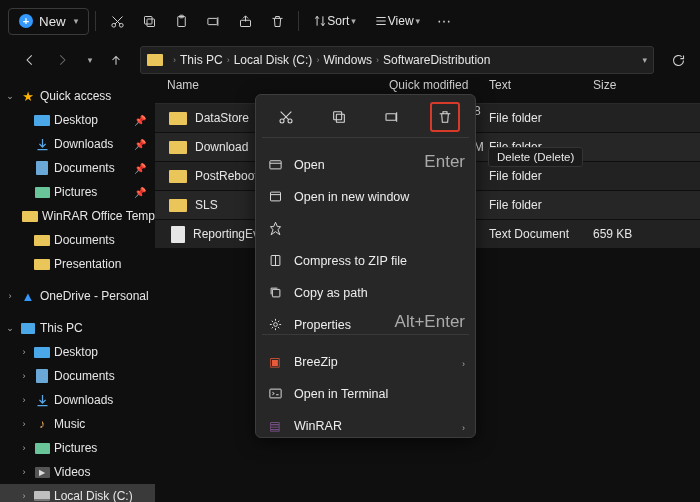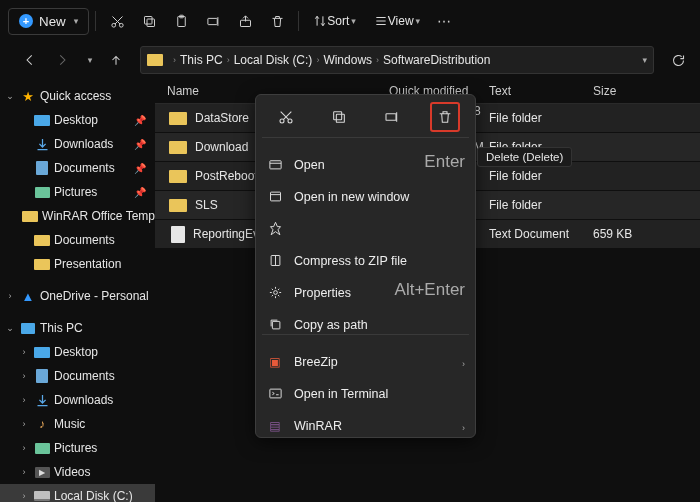--- a/index.html
+++ b/index.html
@@ -34,31 +34,31 @@
 .deskico{width:16px;height:11px;background:#4aa8e8;border-radius:1px}
 .docico{width:12px;height:14px;background:#6aa8d8;border-radius:1px}
 .diskico{width:16px;height:10px;background:#bfbfbf;border-radius:1px;border-bottom:2px solid #777}
 .cloudico{color:#3399ff;font-size:13px}
 .pcico{width:14px;height:11px;background:#4aa8e8;border-radius:1px}
 .musico{color:#e8a85a;font-size:12px}
 .picico{width:15px;height:11px;background:#6ac49a;border-radius:1px}
 .vidico{width:15px;height:11px;background:#555;border-radius:1px;display:flex;align-items:center;justify-content:center;color:#ddd;font-size:8px}
 .pin{color:#888;font-size:10px;margin-left:auto;margin-right:8px}
 .content{flex:1;position:relative}
-.cols{display:flex;height:26px;border-bottom:1px solid #2a2a2a;align-items:center;color:#cfcfcf}
+.cols{display:flex;height:26px;border-bottom:1px solid #2a2a2a;align-items:flex-start;color:#cfcfcf}
 .c1{width:234px;padding-left:12px}
 .c2{width:100px}
 .c3{width:104px}
 .c4{flex:1}
 .row{display:flex;height:28px;align-items:center;background:#222;margin-bottom:1px}
 .row.light{background:#262626}
 .row .c1{display:flex;align-items:center;gap:8px}
 .row .fico{width:18px;height:13px;background:#eac55a;border-radius:1px;margin-left:2px}
 .row .dico{width:14px;height:17px;background:#e6e6e6;border-radius:1px;margin-left:4px}
-.tooltip{position:absolute;background:#1b1b1b;border:1px solid #333;border-radius:3px;padding:3px 8px;color:#e6e6e6;font-size:11.5px;left:322px;top:69px;z-index:30}
+.tooltip{position:absolute;background:#1b1b1b;border:1px solid #333;border-radius:3px;padding:3px 8px;color:#e6e6e6;font-size:11.5px;left:333px;top:69px;z-index:30}
 .ctxmenu{position:absolute;left:255px;top:94px;width:221px;background:#272727;border:1px solid #3d3d3d;border-radius:6px;z-index:20;box-shadow:0 4px 18px rgba(0,0,0,.6);padding:4px 0}
 .ctxicons{display:flex;height:36px;align-items:center;justify-content:space-around;padding:0 4px}
 .ctxi{width:30px;height:30px;display:flex;align-items:center;justify-content:center;color:#d8d8d8;cursor:pointer;border-radius:3px}
 .ctxi.boxed{border:2px solid #d83a2a}
 .ctxsep{height:1px;background:#3a3a3a;margin:2px 6px}
 .ctxrow{display:flex;align-items:flex-end;height:32px;padding:0 10px;cursor:pointer;gap:10px}
 .ctxrow .ci{width:18px;display:flex;align-items:center;justify-content:center;color:#d8d8d8}
 .ctxrow .ct{flex:1;color:#eee;font-size:12.5px}
 .ctxrow .ck{color:#aaa;font-size:17px}
 .ctxrow .ar{color:#aaa;font-size:9px}
@@ -416,35 +416,35 @@
         <svg width="15" height="15" viewBox="0 0 24 24" fill="none" stroke="currentColor" stroke-width="1.6">
           <rect x="5" y="4" width="14" height="16" rx="1"></rect>
           <path d="M12 4v16"></path>
         </svg>
       </span>
       <span class="ct">Compress to ZIP file</span>
     </div>
   <div class="ctxrow">
       <span class="ci">
         <svg width="15" height="15" viewBox="0 0 24 24" fill="none" stroke="currentColor" stroke-width="1.6">
+          <rect x="7" y="7" width="12" height="12" rx="1"></rect>
+          <path d="M5 15V5h10"></path>
+        </svg>
+      </span>
+      <span class="ct">Copy as path</span>
+    </div>
+  <div class="ctxrow">
+      <span class="ci">
+        <svg width="15" height="15" viewBox="0 0 24 24" fill="none" stroke="currentColor" stroke-width="1.6">
           <circle cx="12" cy="12" r="3"></circle>
           <path d="M12 3v3M12 18v3M3 12h3M18 12h3M6 6l2 2M16 16l2 2M18 6l-2 2M8 16l-2 2"></path>
         </svg>
       </span>
       <span class="ct">Properties</span>
       <span class="ck">Alt+Enter</span>
-    </div>
-  <div class="ctxrow">
-      <span class="ci">
-        <svg width="15" height="15" viewBox="0 0 24 24" fill="none" stroke="currentColor" stroke-width="1.6">
-          <rect x="7" y="7" width="12" height="12" rx="1"></rect>
-          <path d="M5 15V5h10"></path>
-        </svg>
-      </span>
-      <span class="ct">Copy as path</span>
     </div>
   <div class="ctxsep"></div>
   <div class="ctxrow">
       <span class="ci" style="color:#e85a3a">▣</span>
       <span class="ct">BreeZip</span>
       <span class="ar">›</span>
     </div>
   <div class="ctxrow">
       <span class="ci">
         <svg width="15" height="15" viewBox="0 0 24 24" fill="none" stroke="currentColor" stroke-width="1.6">

